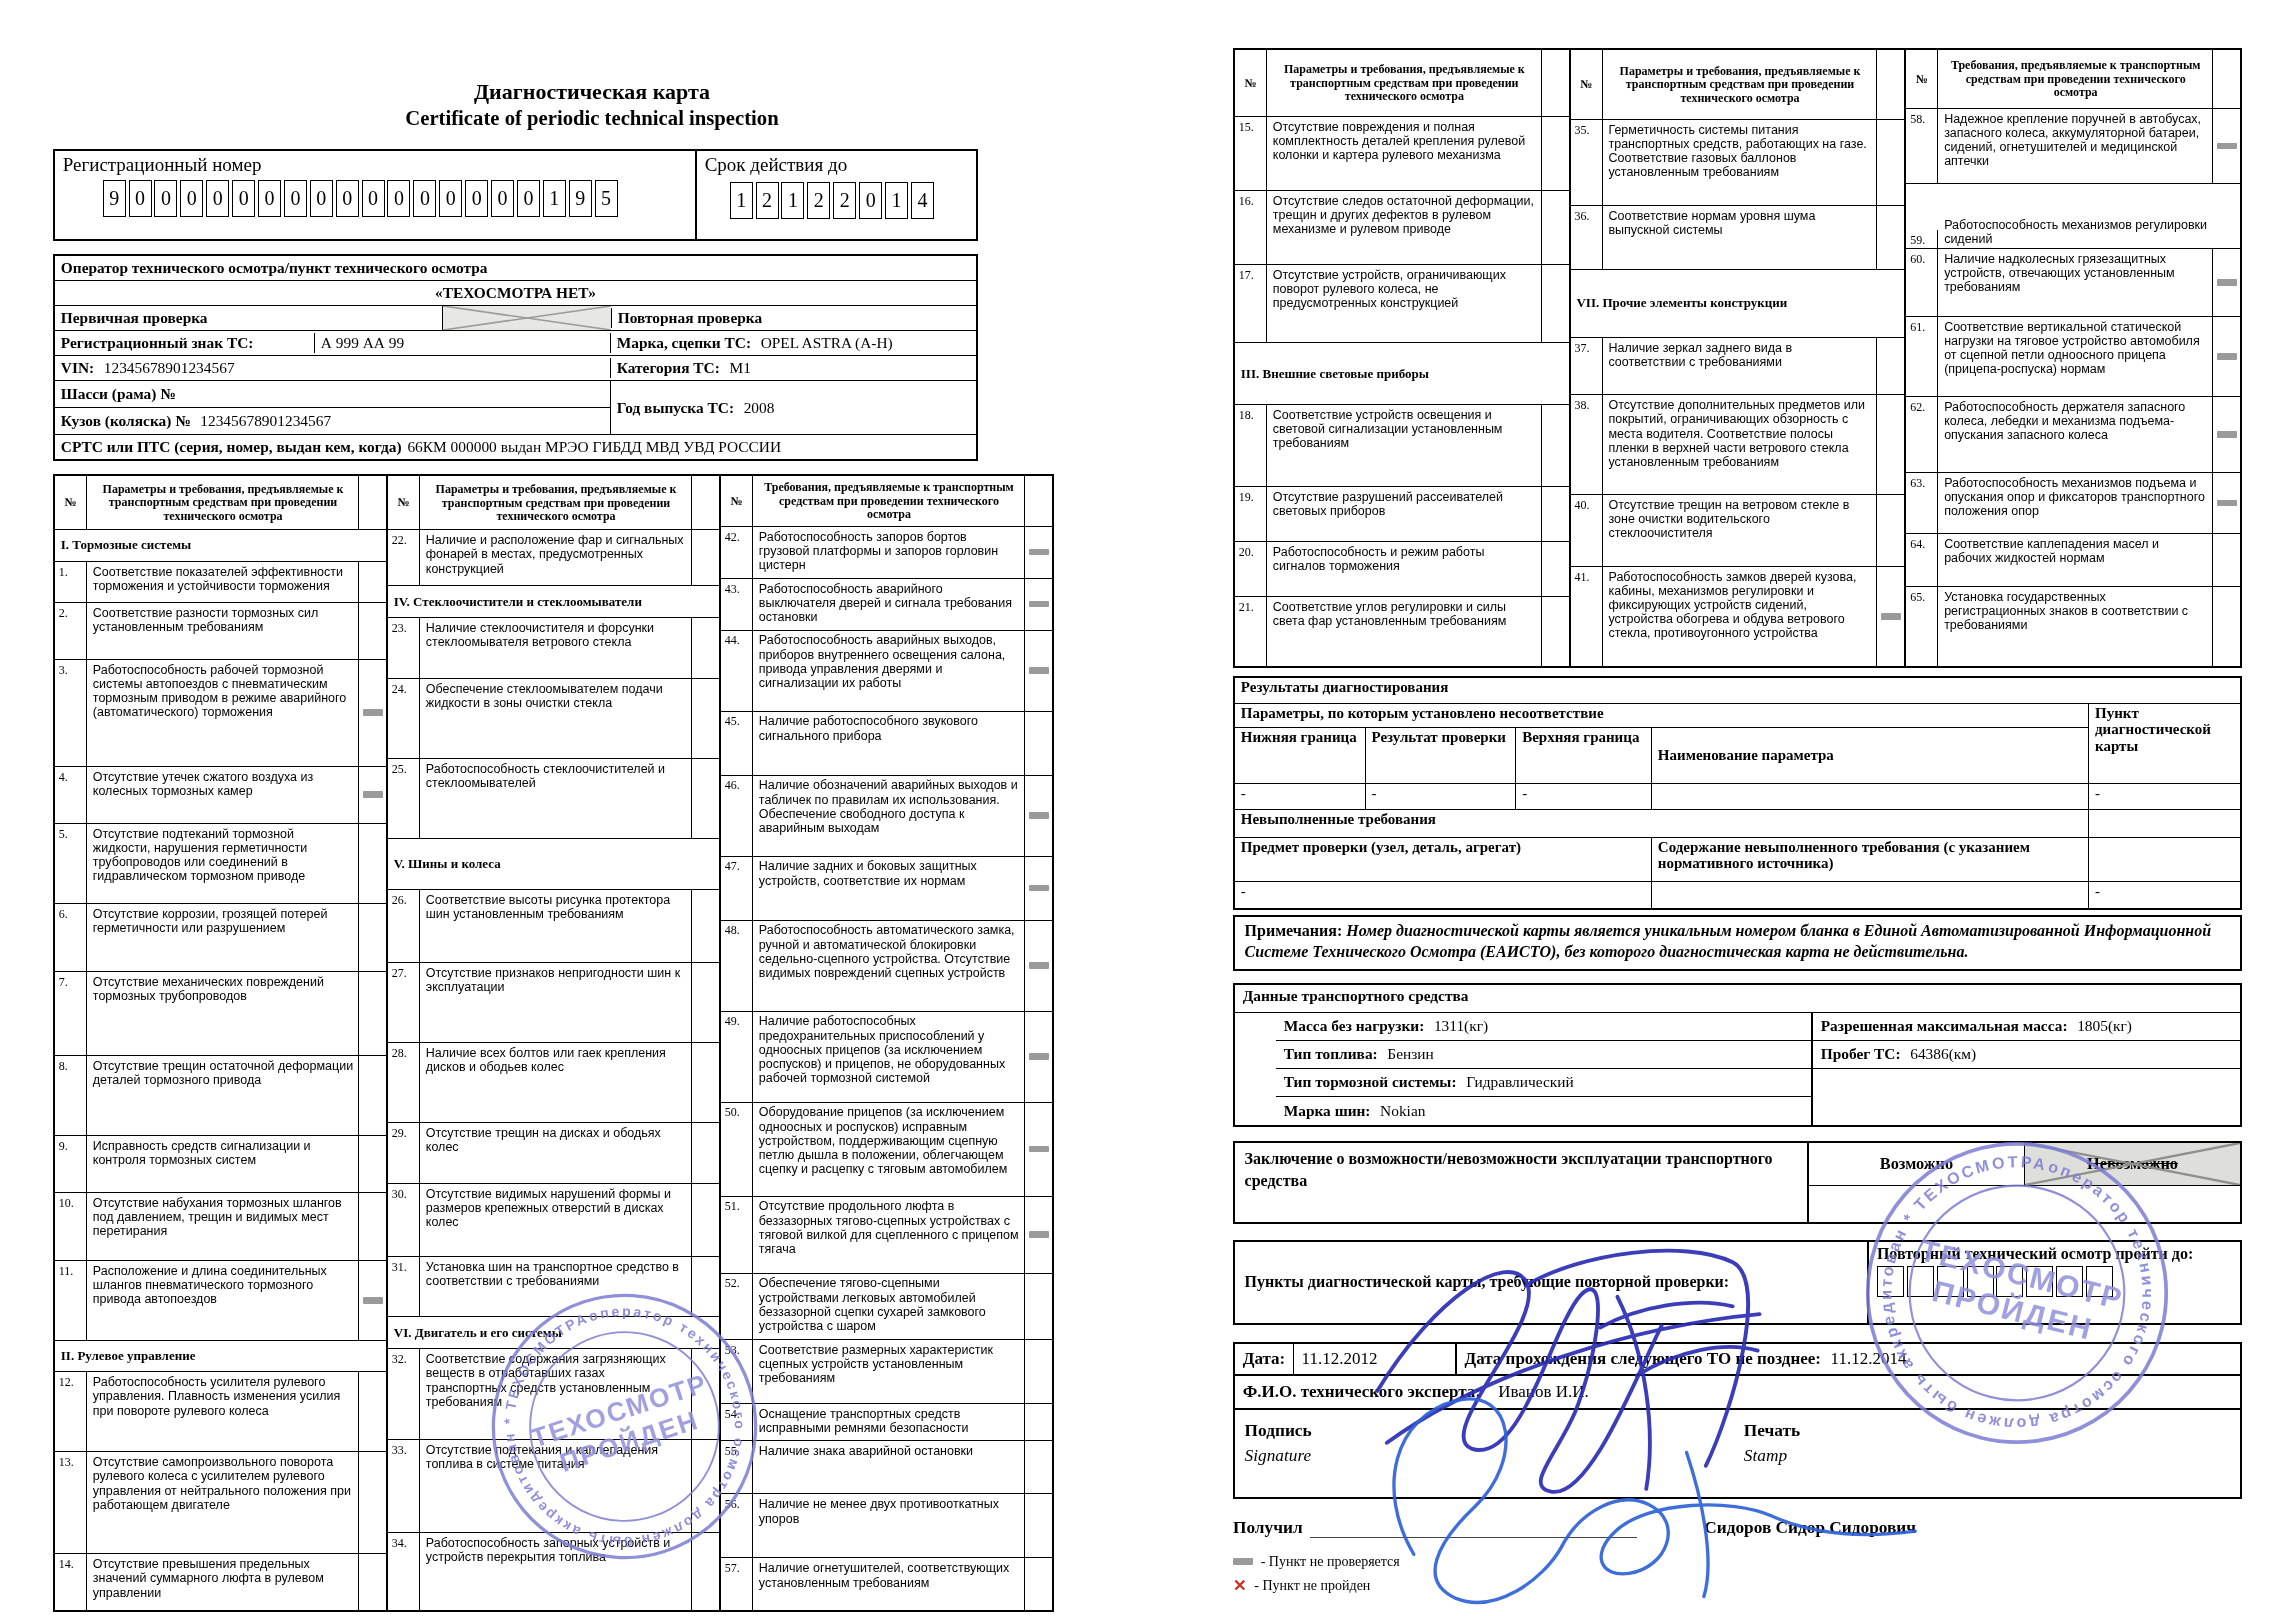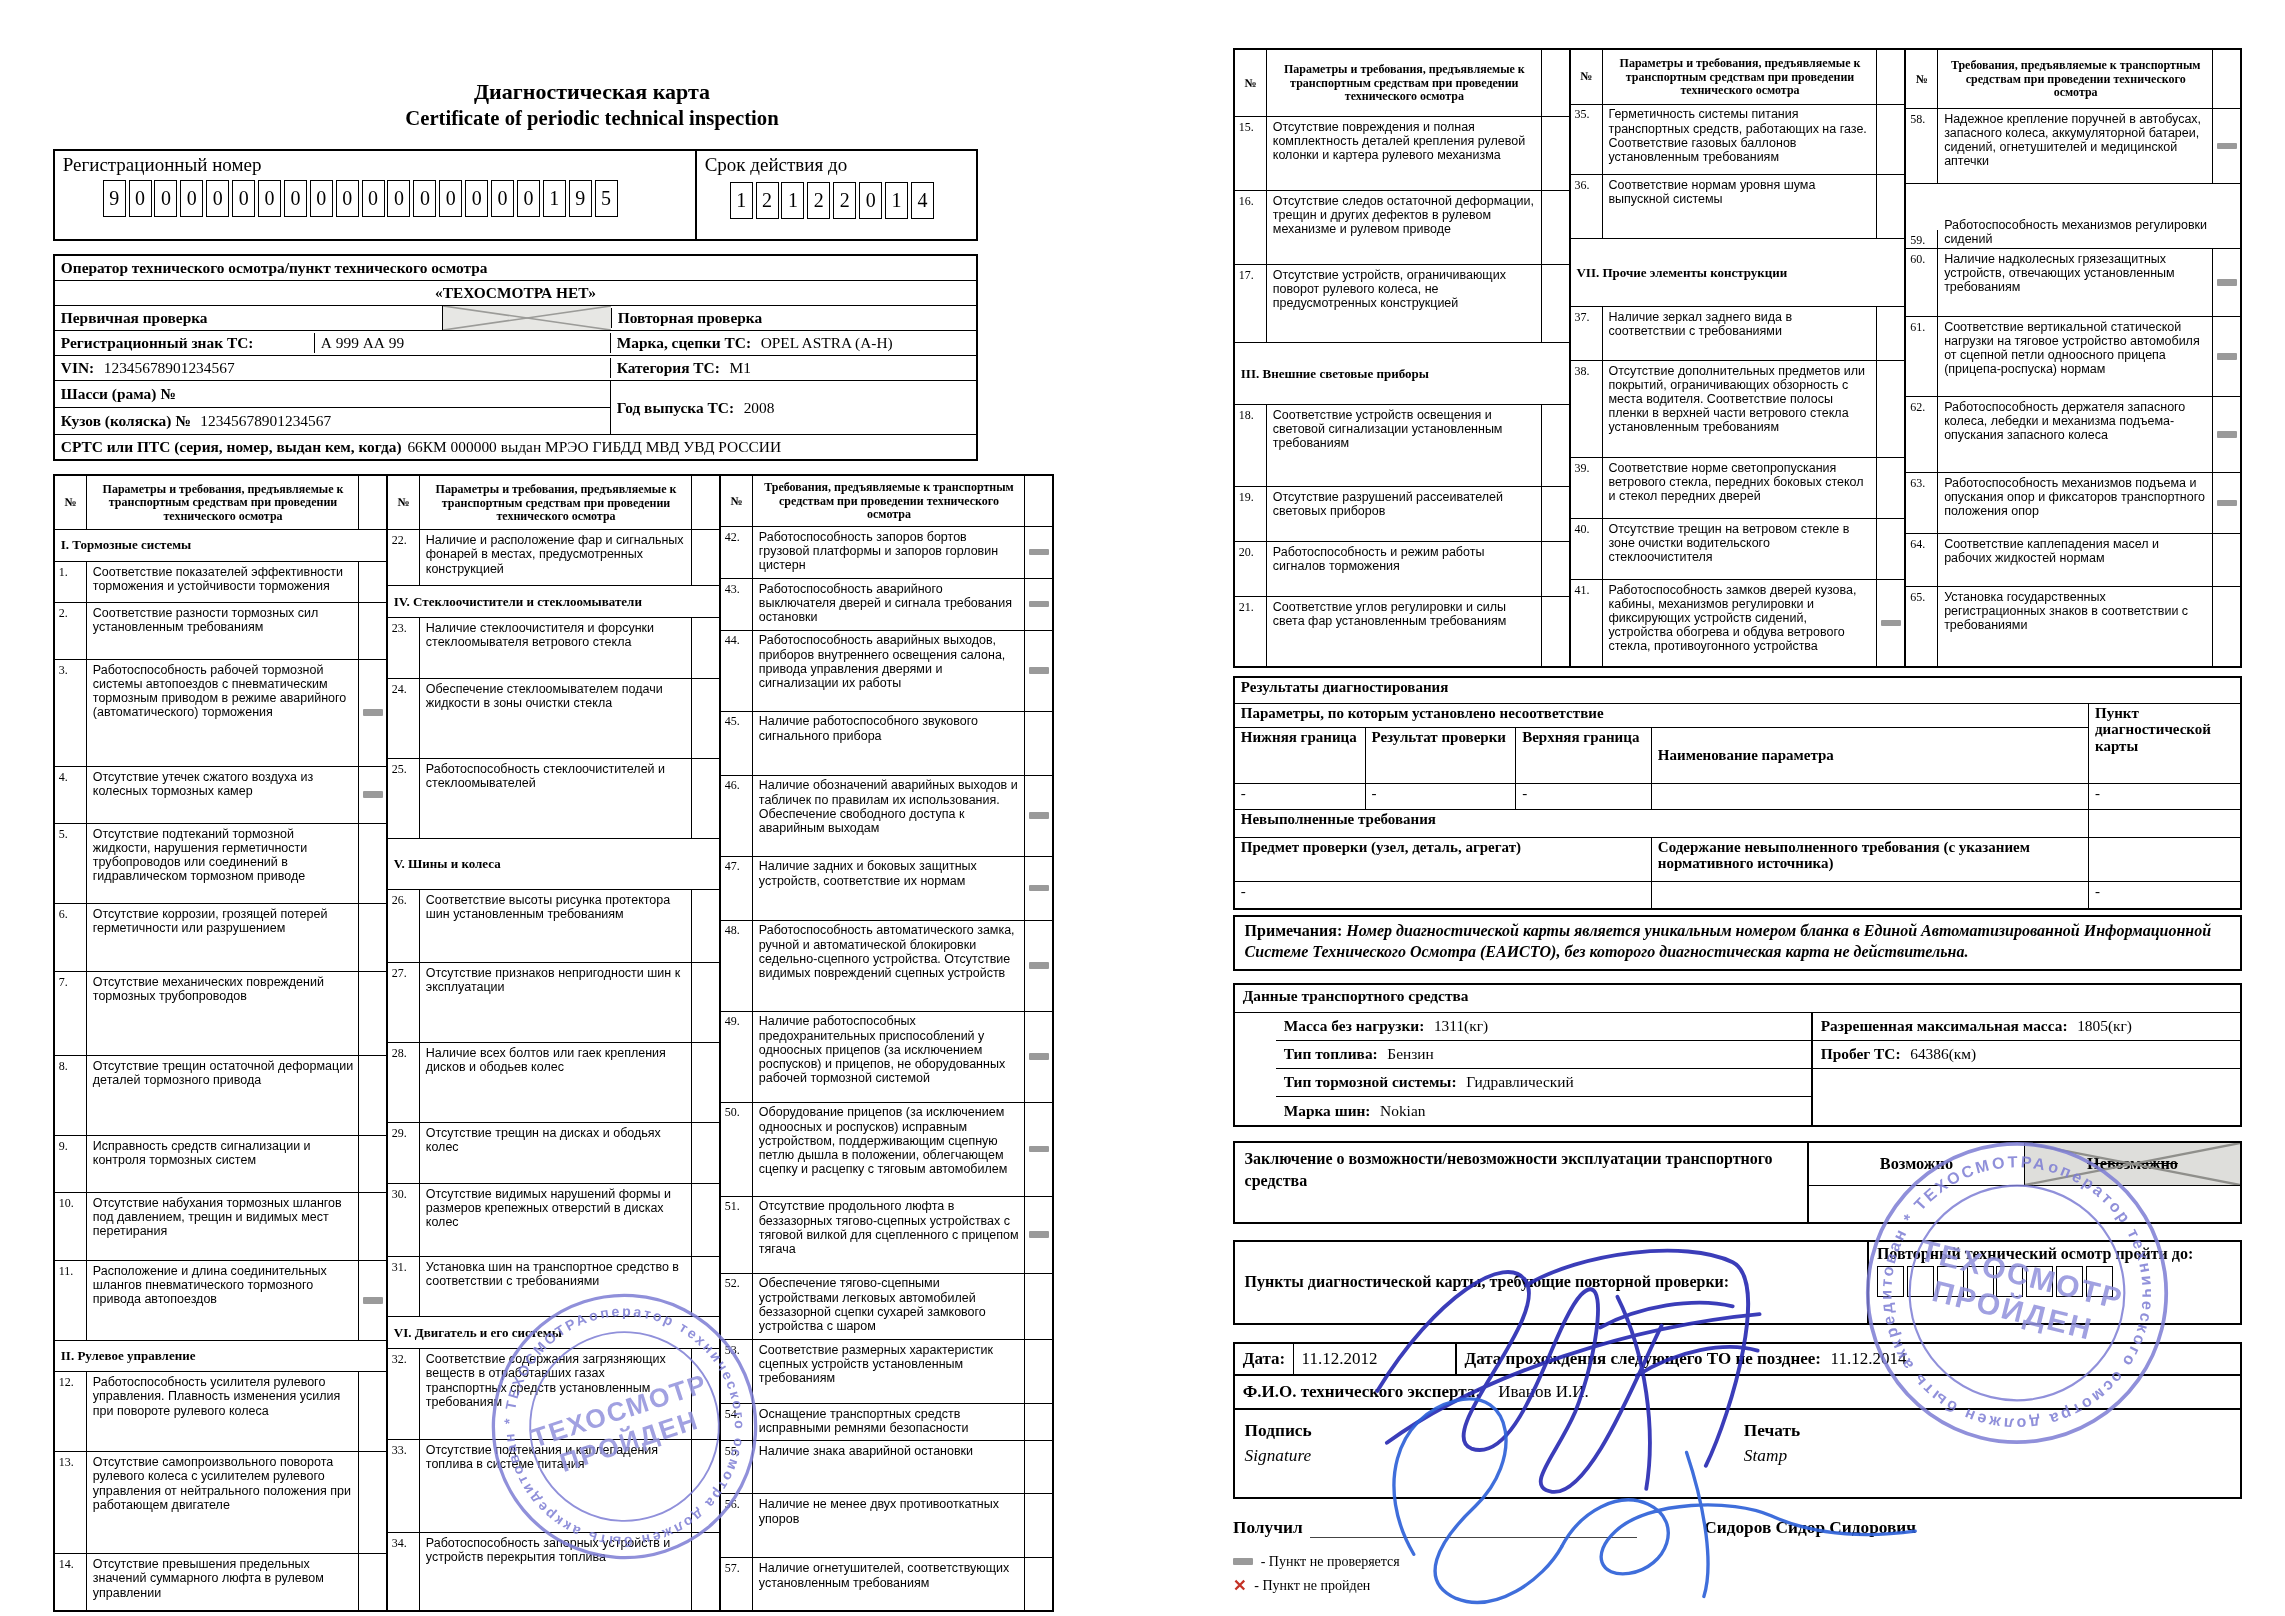--- a/index.html
+++ b/index.html
@@ -593,25 +593,20 @@
             <div class="cell sec">VII. Прочие элементы конструкции</div>
           </div>
           <div class="trow" style="min-height: 53px;">
             <div class="cell num">37.</div>
             <div class="cell txt">Наличие зеркал заднего вида в соответствии с требованиями</div>
             <div class="cell chk"></div>
           </div>
           <div class="trow" style="min-height: 96px;">
             <div class="cell num">38.</div>
             <div class="cell txt">Отсутствие дополнительных предметов или покрытий, ограничивающих обзорность с места водителя. Соответствие полосы пленки в  верхней части  ветрового  стекла  установленным требованиям</div>
-            <div class="cell chk"></div>
-          </div>
-          <div class="trow" style="min-height: 60px;">
-            <div class="cell num">39.</div>
-            <div class="cell txt">Соответствие норме светопропускания ветрового стекла, передних боковых стекол и стекол передних дверей</div>
             <div class="cell chk"></div>
           </div>
           <div class="trow" style="min-height: 60px;">
             <div class="cell num">40.</div>
             <div class="cell txt">Отсутствие трещин на ветровом стекле в зоне очистки водительского стеклоочистителя</div>
             <div class="cell chk"></div>
           </div>
           <div class="trow" style="min-height: 86px;">
             <div class="cell num">41.</div>
             <div class="cell txt">Работоспособность замков дверей кузова, кабины, механизмов регулировки и фиксирующих устройств сидений, устройства обогрева и обдува ветрового стекла, противоугонного устройства</div>

